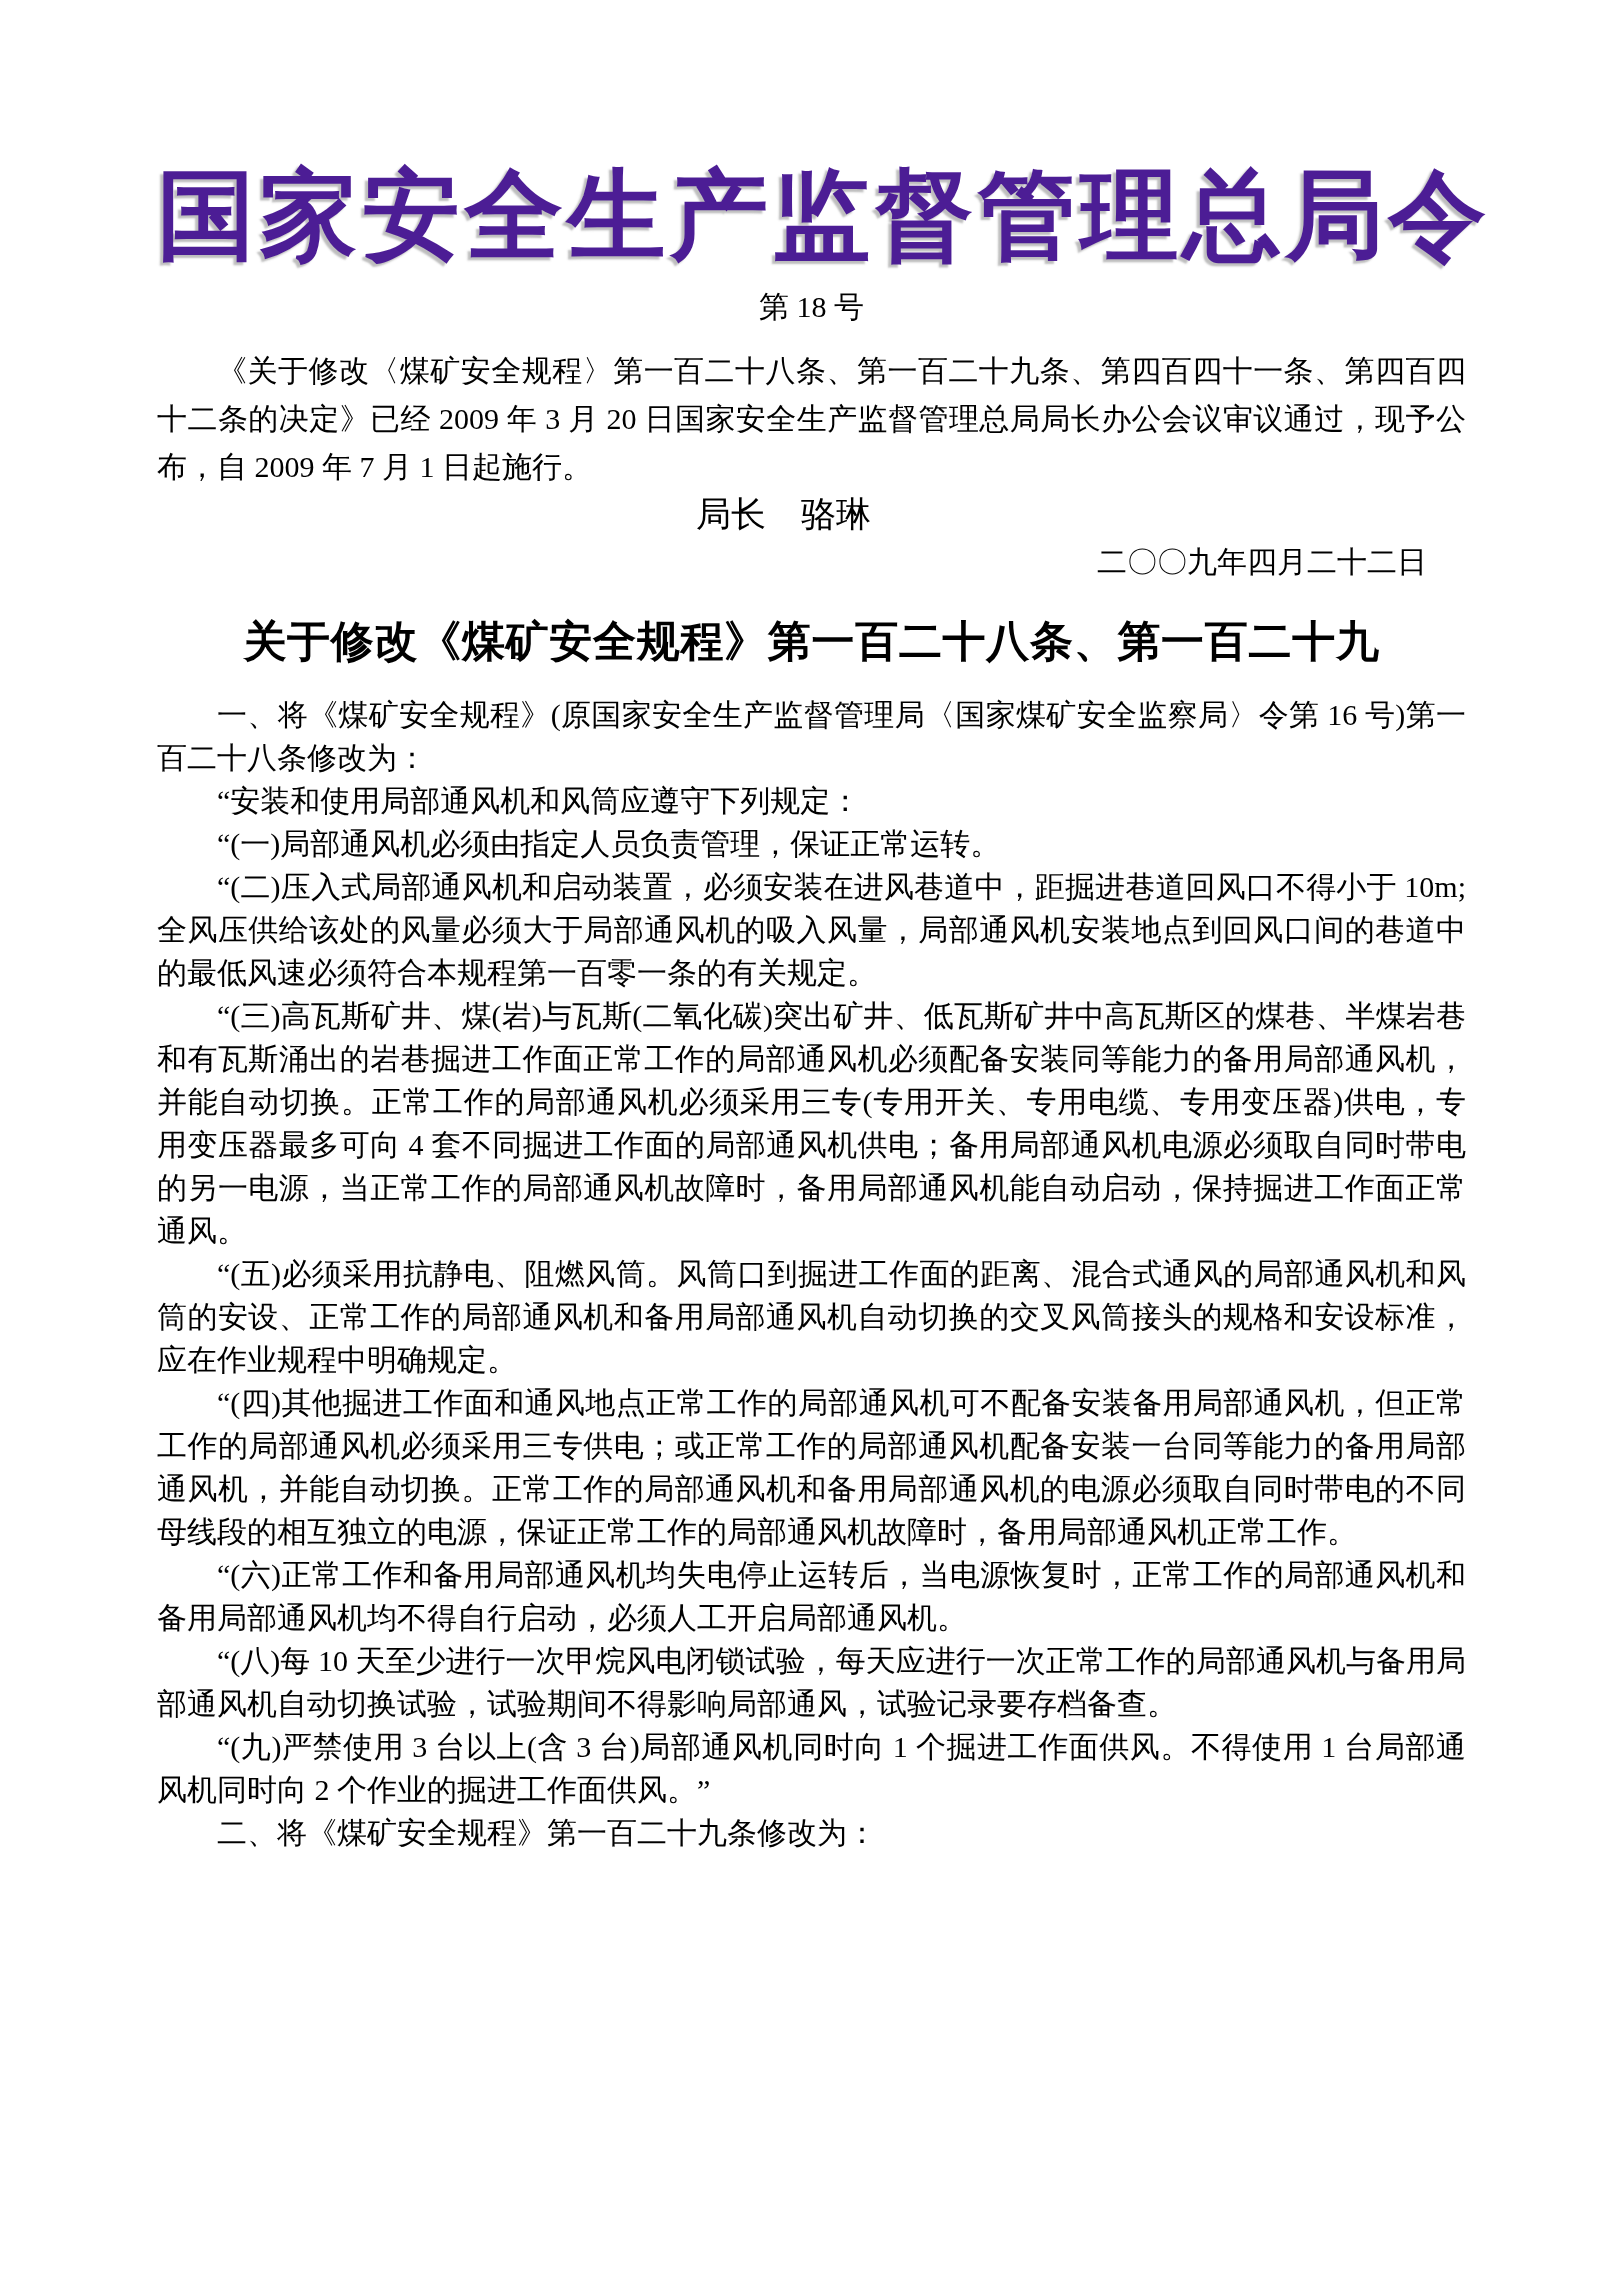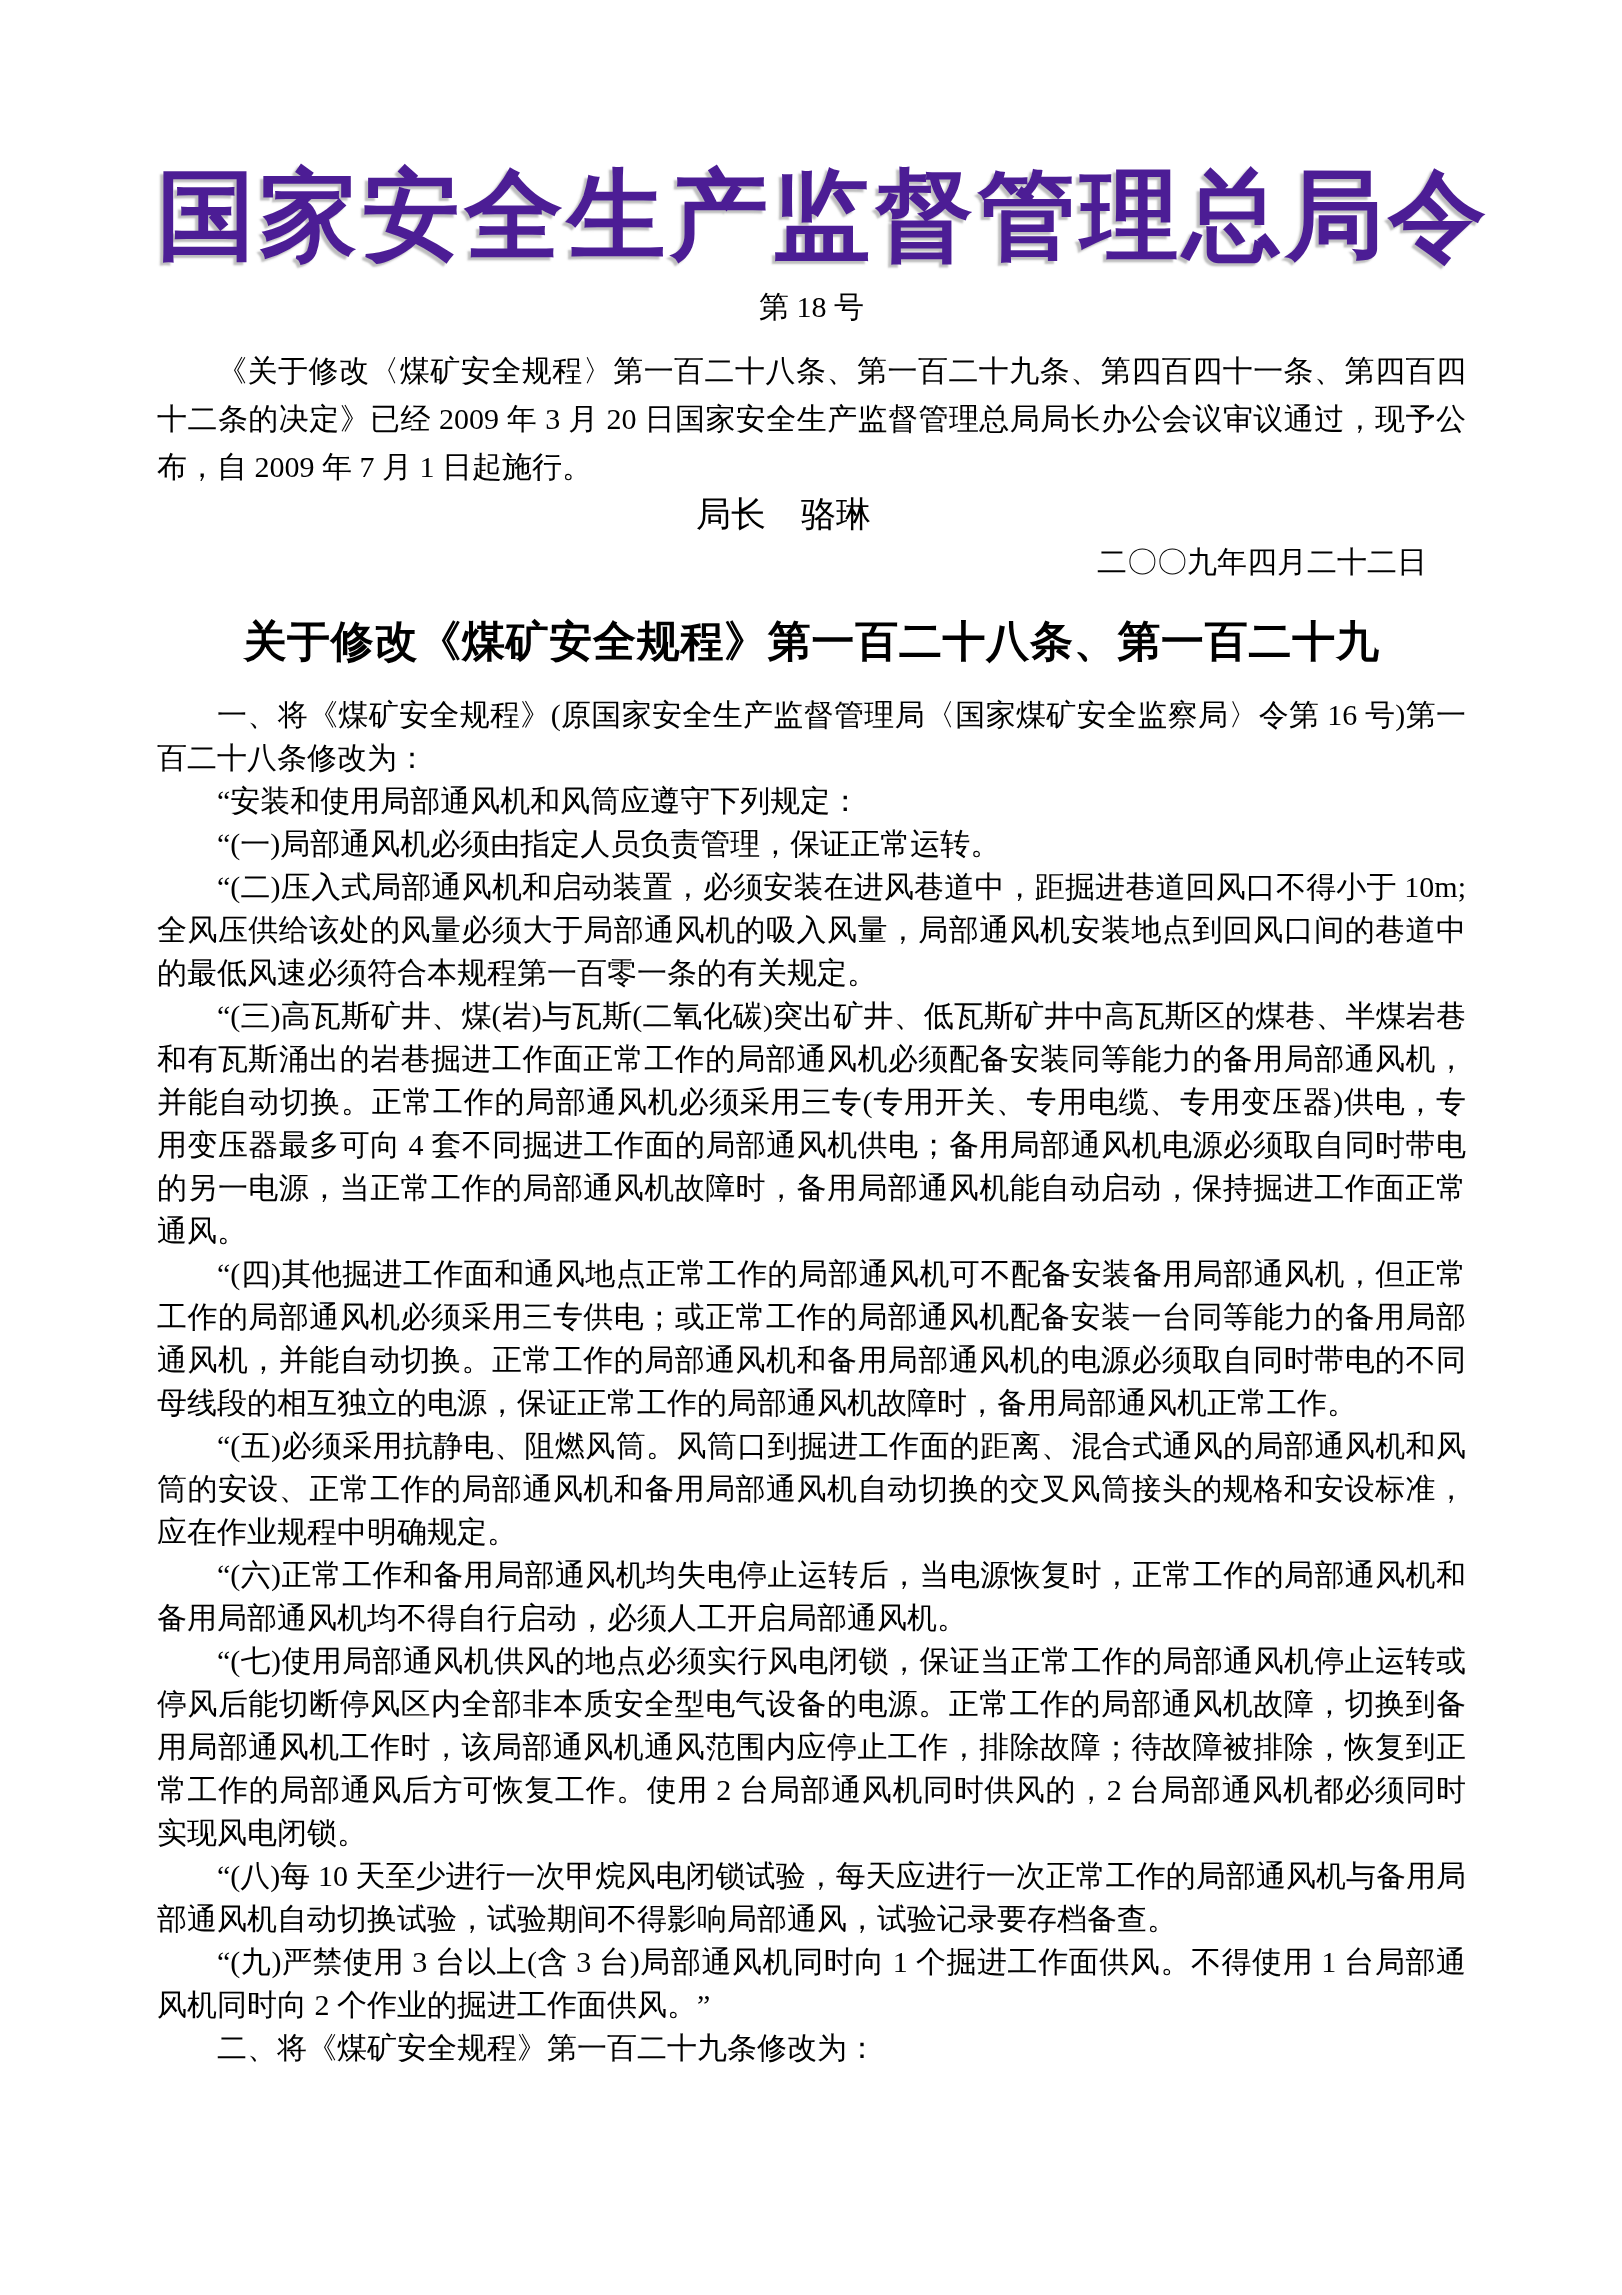--- a/index.html
+++ b/index.html
@@ -91,23 +91,22 @@
   <div class="decision-title">
     <div>关于修改《煤矿安全规程》第一百二十八条、第一百二十九</div>
   </div>
 
   <div class="body-text">
     <p>一、将《煤矿安全规程》(原国家安全生产监督管理局〈国家煤矿安全监察局〉令第 16 号)第一百二十八条修改为：</p>
     <p>“安装和使用局部通风机和风筒应遵守下列规定：</p>
     <p>“(一)局部通风机必须由指定人员负责管理，保证正常运转。</p>
     <p>“(二)压入式局部通风机和启动装置，必须安装在进风巷道中，距掘进巷道回风口不得小于 10m;全风压供给该处的风量必须大于局部通风机的吸入风量，局部通风机安装地点到回风口间的巷道中的最低风速必须符合本规程第一百零一条的有关规定。</p>
     <p>“(三)高瓦斯矿井、煤(岩)与瓦斯(二氧化碳)突出矿井、低瓦斯矿井中高瓦斯区的煤巷、半煤岩巷和有瓦斯涌出的岩巷掘进工作面正常工作的局部通风机必须配备安装同等能力的备用局部通风机，并能自动切换。正常工作的局部通风机必须采用三专(专用开关、专用电缆、专用变压器)供电，专用变压器最多可向 4 套不同掘进工作面的局部通风机供电；备用局部通风机电源必须取自同时带电的另一电源，当正常工作的局部通风机故障时，备用局部通风机能自动启动，保持掘进工作面正常通风。</p>
+    <p>“(五)必须采用抗静电、阻燃风筒。风筒口到掘进工作面的距离、混合式通风的局部通风机和风筒的安设、正常工作的局部通风机和备用局部通风机自动切换的交叉风筒接头的规格和安设标准，应在作业规程中明确规定。</p>
     <p>“(四)其他掘进工作面和通风地点正常工作的局部通风机可不配备安装备用局部通风机，但正常工作的局部通风机必须采用三专供电；或正常工作的局部通风机配备安装一台同等能力的备用局部通风机，并能自动切换。正常工作的局部通风机和备用局部通风机的电源必须取自同时带电的不同母线段的相互独立的电源，保证正常工作的局部通风机故障时，备用局部通风机正常工作。</p>
-    <p>“(五)必须采用抗静电、阻燃风筒。风筒口到掘进工作面的距离、混合式通风的局部通风机和风筒的安设、正常工作的局部通风机和备用局部通风机自动切换的交叉风筒接头的规格和安设标准，应在作业规程中明确规定。</p>
     <p>“(六)正常工作和备用局部通风机均失电停止运转后，当电源恢复时，正常工作的局部通风机和备用局部通风机均不得自行启动，必须人工开启局部通风机。</p>
-    <p>“(七)使用局部通风机供风的地点必须实行风电闭锁，保证当正常工作的局部通风机停止运转或停风后能切断停风区内全部非本质安全型电气设备的电源。正常工作的局部通风机故障，切换到备用局部通风机工作时，该局部通风机通风范围内应停止工作，排除故障；待故障被排除，恢复到正常工作的局部通风后方可恢复工作。使用 2 台局部通风机同时供风的，2 台局部通风机都必须同时实现风电闭锁。</p>
     <p>“(八)每 10 天至少进行一次甲烷风电闭锁试验，每天应进行一次正常工作的局部通风机与备用局部通风机自动切换试验，试验期间不得影响局部通风，试验记录要存档备查。</p>
     <p>“(九)严禁使用 3 台以上(含 3 台)局部通风机同时向 1 个掘进工作面供风。不得使用 1 台局部通风机同时向 2 个作业的掘进工作面供风。”</p>
     <p>二、将《煤矿安全规程》第一百二十九条修改为：</p>
   </div>
 
 </div>
 
 
 </body></html>

